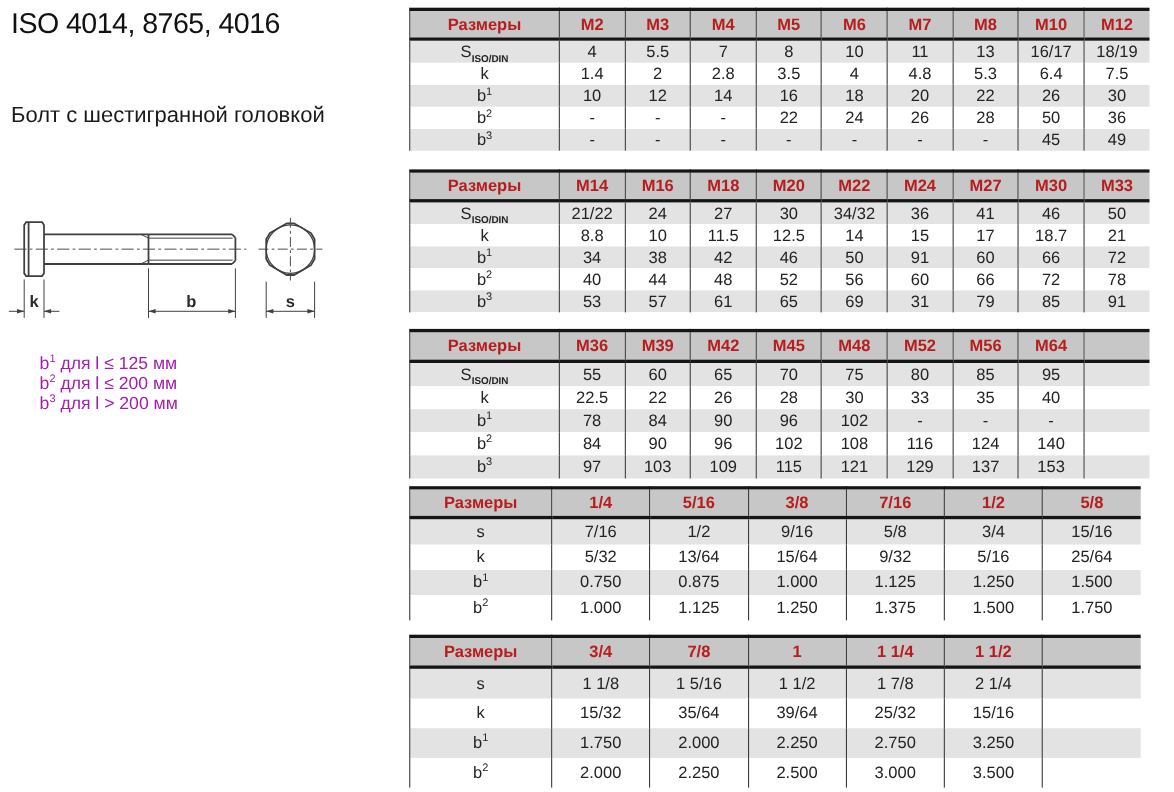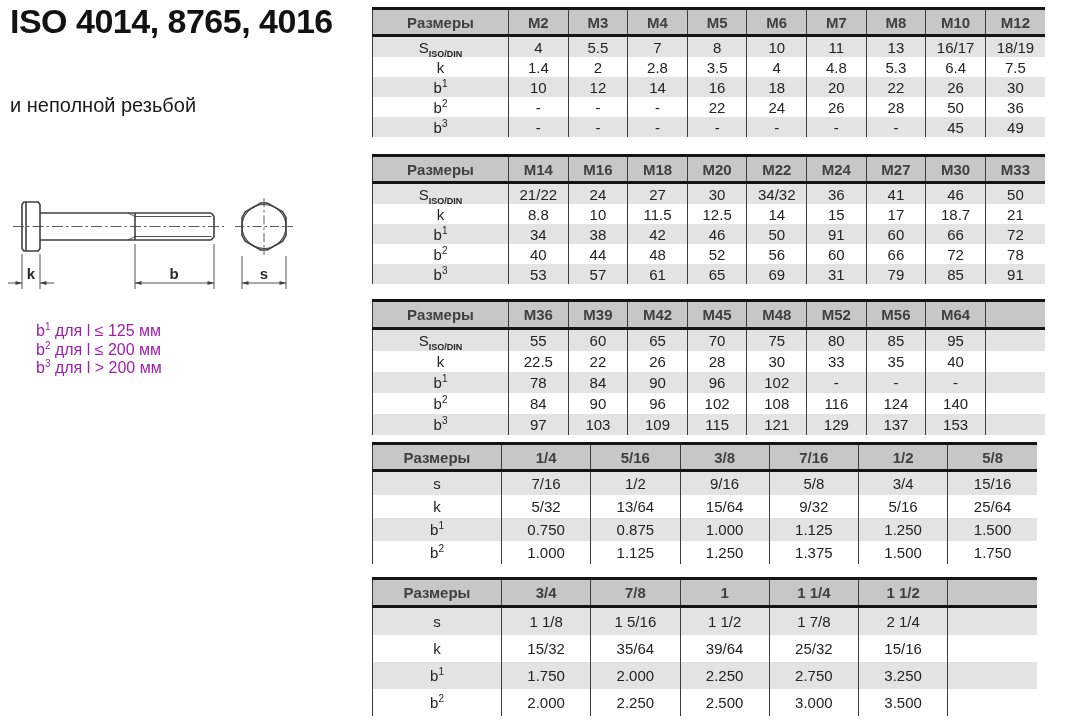--- a/index.html
+++ b/index.html
@@ -3,21 +3,21 @@
 <meta charset="utf-8">
 <style>
   html,body{margin:0;padding:0;}
   body{
     width:1067px;height:720px;position:relative;background:#ffffff;
     font-family:"Liberation Sans",sans-serif;color:#1c1c1c;overflow:hidden;
   }
   
   .title{
     position:absolute;left:10px;top:6px;
-    font-size:34px;font-weight:700;line-height:31px;letter-spacing:-0.5px;color:#121212;
+    font-size:26px;font-weight:400;line-height:31px;letter-spacing:-0.5px;color:#121212;
   }
   .subtitle{
     position:absolute;left:10px;top:92px;
     font-size:20px;font-weight:400;line-height:27px;color:#1a1a1a;
   }
   .drawing{position:absolute;left:2px;top:190px;width:310px;height:135px;}
   .notes{
     position:absolute;left:36px;top:322px;
     font-size:16px;line-height:18.5px;color:#a21caf;
   }
@@ -27,21 +27,21 @@
     position:absolute;border-collapse:collapse;table-layout:fixed;
     border-top:3px solid #151515;
   }
   th,td{
     border-left:1.4px solid #3c3c3c;
     text-align:center;vertical-align:middle;padding:0;
     font-size:15px;font-weight:400;color:#232323;overflow:hidden;white-space:nowrap;
   }
   thead th{
     background:#c7c7c7;border-bottom:3px solid #151515;
-    font-weight:700;color:#404040;
+    font-weight:700;color:#b91c1c;
   }
   tbody tr:nth-child(odd) th,
   tbody tr:nth-child(odd) td{background:#e3e3e3;}
   tbody tr:nth-child(even) th,
   tbody tr:nth-child(even) td{background:#ffffff;}
   th.lbl{width:135px;}
   td sup,th sup{font-size:10px;line-height:0;}
   td sub,th sub{font-size:9px;line-height:0;letter-spacing:0;font-weight:bold;}
   .t1{left:372px;top:7px;width:673px;}
   .t2{left:372px;top:154px;width:673px;}
@@ -60,21 +60,21 @@
     font-family:"Liberation Sans",sans-serif;}
 </style>
 </head>
 <body>
 
 <div class="title">
   <div>ISO 4014, 8765, 4016</div>
 </div>
 
 <div class="subtitle">
-  <div>и неполной резьбой</div>
+  <div>Болт с шестигранной головкой</div>
 </div>
 
 <svg class="drawing" viewBox="0 0 310 135" aria-hidden="true">
 
   <g stroke="#3f3f3f" fill="none" stroke-width="1.6">
     <path d="M20,14.5 L20,58.5 L21.8,61 L36.3,61 L38,58.5 L38,14.5 L36.3,12 L21.8,12 Z"></path>
     <line x1="24" y1="12" x2="24" y2="61"></line>
     <line x1="38" y1="23" x2="133" y2="23"></line>
     <line x1="38" y1="50" x2="133" y2="50"></line>
     <line x1="133" y1="23" x2="209" y2="23"></line>

